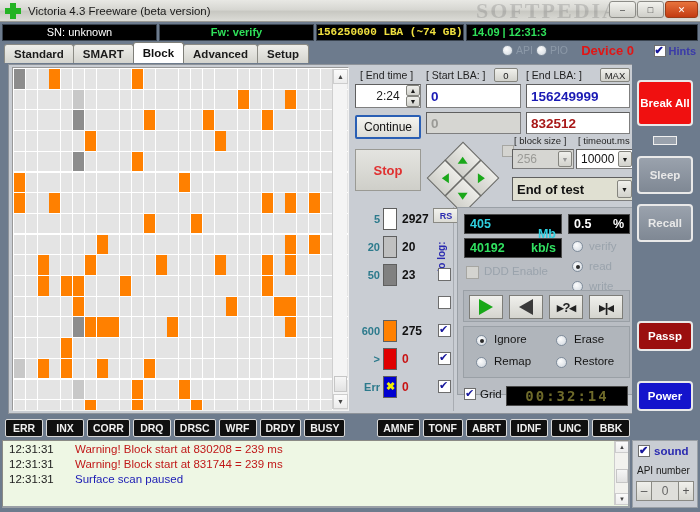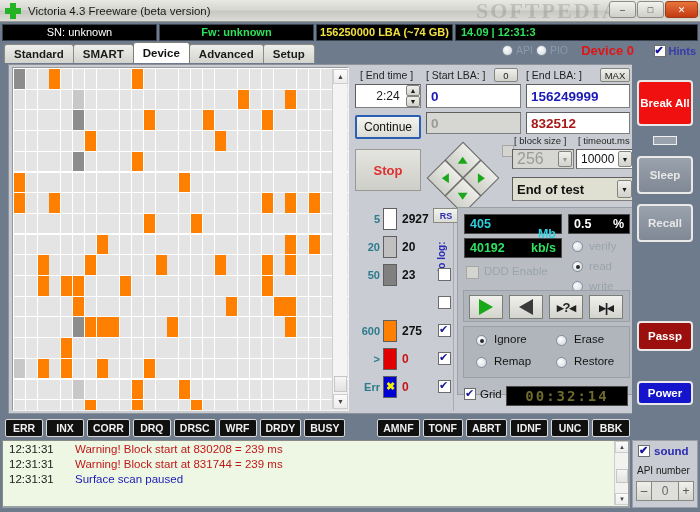--- a/index.html
+++ b/index.html
@@ -44,21 +44,21 @@
     background:#6d7b8d; display:flex; align-items:center; padding:0 2px; gap:2px;
   }
   .ibox{
     height:17px; background:#000; border:1px solid #3a4450;
     display:flex;align-items:center;justify-content:center;
     font-size:11px; font-weight:bold; white-space:nowrap; overflow:hidden;
   }
   .ibox.model{ width:178px; color:#3fc3d8;}
   .ibox.sn{ width:155px; color:#ffffff; font-weight:normal;}
   .ibox.fw{ width:155px; color:#2fe05a;}
-  .ibox.lba{ width:137px; color:#f0e040;}
+  .ibox.lba{ width:148px; color:#f0e040;font-family:Liberation Mono, monospace;}
   .ibox.clock{ flex:1; color:#2fe05a; justify-content:flex-start; padding-left:5px;}
 
   
   .tabsrow{
     position:absolute; left:0; top:42px; width:700px; height:21px;
     background:#6d7b8d;
   }
   .tabs{ position:absolute; left:4px; top:0; display:flex; align-items:flex-end; height:21px;}
   .tab{
     height:19px; padding:0 9px; margin-right:-1px;
@@ -239,21 +239,21 @@
     position:absolute; left:5px; width:56px; height:38px;
     border:2px solid #e9e9e9; border-radius:4px;
     font-size:11.5px; font-weight:bold;
     display:flex;align-items:center;justify-content:center;text-align:center;
     line-height:12px; color:#fff;
   }
   .rbtn.break{ top:16px; background:#f01010; height:46px;}
   .rbtn.sleep{ top:92px; background:linear-gradient(180deg,#9aa2ad,#7f8894); color:#e8e8e8;}
   .rbtn.recall{ top:140px; background:linear-gradient(180deg,#9aa2ad,#7f8894); color:#e8e8e8;}
   .rbtn.passp{ top:257px; background:#9b0f0f; height:30px;}
-  .rbtn.power{ top:317px; background:#1414cc; height:24px;}
+  .rbtn.power{ top:317px; background:#1414cc; height:30px;}
   .rsmall{
     position:absolute; left:21px; top:72px; width:24px;height:9px;
     background:#9aa2ad; border:1px solid #efefef;
   }
 
   
   .flags{
     position:absolute; left:2px; top:417px; width:628px; height:22px;
     background:#6d7b8d; display:flex; align-items:center; gap:3px; padding-left:3px;
   }
@@ -318,30 +318,30 @@
     <div class="tb-watermark">SOFTPEDIA</div>
     <div class="tb-btns">
       <div class="tb-btn">–</div>
       <div class="tb-btn">□</div>
       <div class="tb-btn close">✕</div>
     </div>
   </div>
 
   <div class="infostrip">
     <div class="ibox sn">SN: unknown</div>
-    <div class="ibox fw">Fw: unknown</div>
+    <div class="ibox fw">Fw: verify</div>
     <div class="ibox lba">156250000 LBA (~74 GB)</div>
     <div class="ibox clock">14.09 | 12:31:3</div>
   </div>
 
   <div class="tabsrow">
     <div class="tabs">
       <div class="tab">Standard</div>
       <div class="tab">SMART</div>
-      <div class="tab active">Device</div>
+      <div class="tab active">Block</div>
       <div class="tab">Advanced</div>
       <div class="tab">Setup</div>
     </div>
     <div class="api-grp">
       <span class="radio"></span>
       <span>API</span>
       <span class="radio"></span>
       <span>PIO</span>
     </div>
     <div class="dev0">Device 0</div>
@@ -948,21 +948,21 @@
             <i class="tri-r"></i>
           </div>
         <div class="navq" style="left:18px;top:36px;">
             <i class="tri-d"></i>
           </div>
       </div>
       <span class="cbx dis" style="position:absolute;left:148px;top:78px;"></span>
 
       <div class="lblbrk" style="left:160px;top:68px;font-size:9.5px;">[ block size ]</div>
       <div class="lblbrk" style="left:224px;top:68px;font-size:9.5px;">[ timeout.ms ]</div>
-      <div class="tinput dis" style="left:158px;top:82px;width:62px;height:20px;font-size:16px;font-weight:normal;">
+      <div class="tinput dis" style="left:158px;top:82px;width:62px;height:20px;font-size:12px;font-weight:normal;">
           <span>256</span>
         </div>
       <div class="gbtn" style="left:204px;top:84px;width:14px;height:16px;font-size:7px;color:#999;">▼</div>
       <div class="tinput" style="left:222px;top:82px;width:58px;height:20px;font-size:12px;font-weight:normal;color:#111;">
           <span>10000</span>
         </div>
       <div class="gbtn" style="left:264px;top:84px;width:14px;height:16px;font-size:7px;">▼</div>
 
       <div class="tinput" style="left:158px;top:110px;width:122px;height:24px;font-size:13px;color:#111;background:#e0e0d2;">
           <span>End of test</span>

